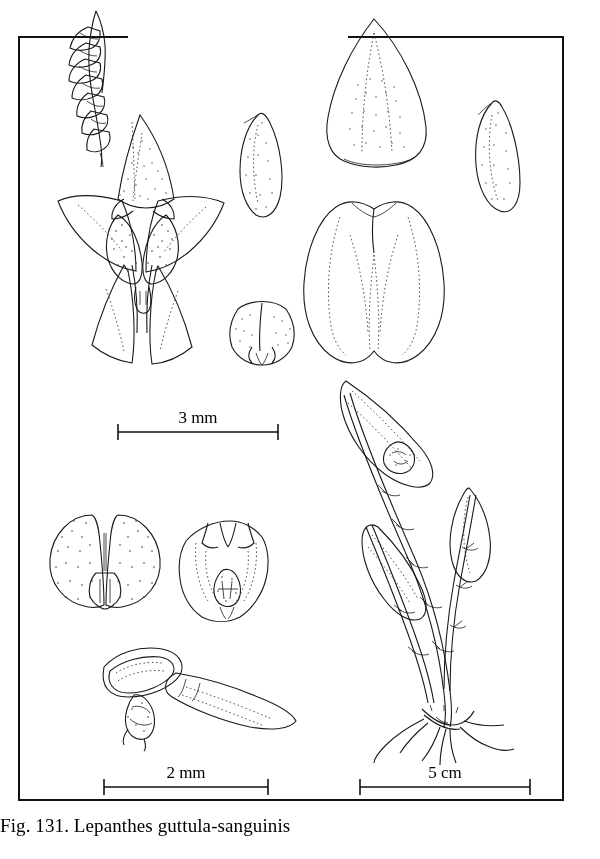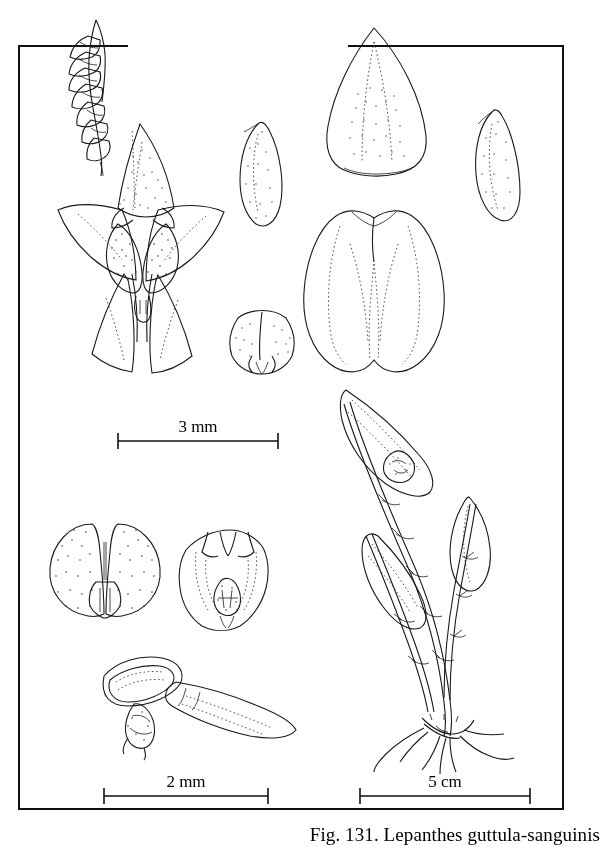--- a/index.html
+++ b/index.html
@@ -10,21 +10,21 @@
   body {
     width: 600px;
     height: 859px;
     font-family: "Liberation Serif", serif;
     color: #000000;
     position: relative;
     overflow: hidden;
   }
   #plate {
     position: absolute;
-    left: 0; top: 12px;
+    left: 0; top: 3px;
     width: 600px;
     height: 634px;
   }
   .plate-frame {
     position: absolute;
     left: 18px;
     top: 33px;
     width: 546px;
     height: 765px;
     border: 2px solid #111;
@@ -37,21 +37,21 @@
     top: 28px;
     width: 220px;
     height: 10px;
     background: #ffffff;
   }
   .caption {
     position: absolute;
     left: 0;
     top: 812px;
     width: 600px;
-    text-align: right;
+    text-align: left;
     font-size: 19px;
     letter-spacing: 0.1px;
     font-family: "Liberation Serif", serif;
   }
   .scalebar-label {
     font-family: "Liberation Serif", serif;
     font-size: 17px;
     text-anchor: middle;
   }
   svg.art {

